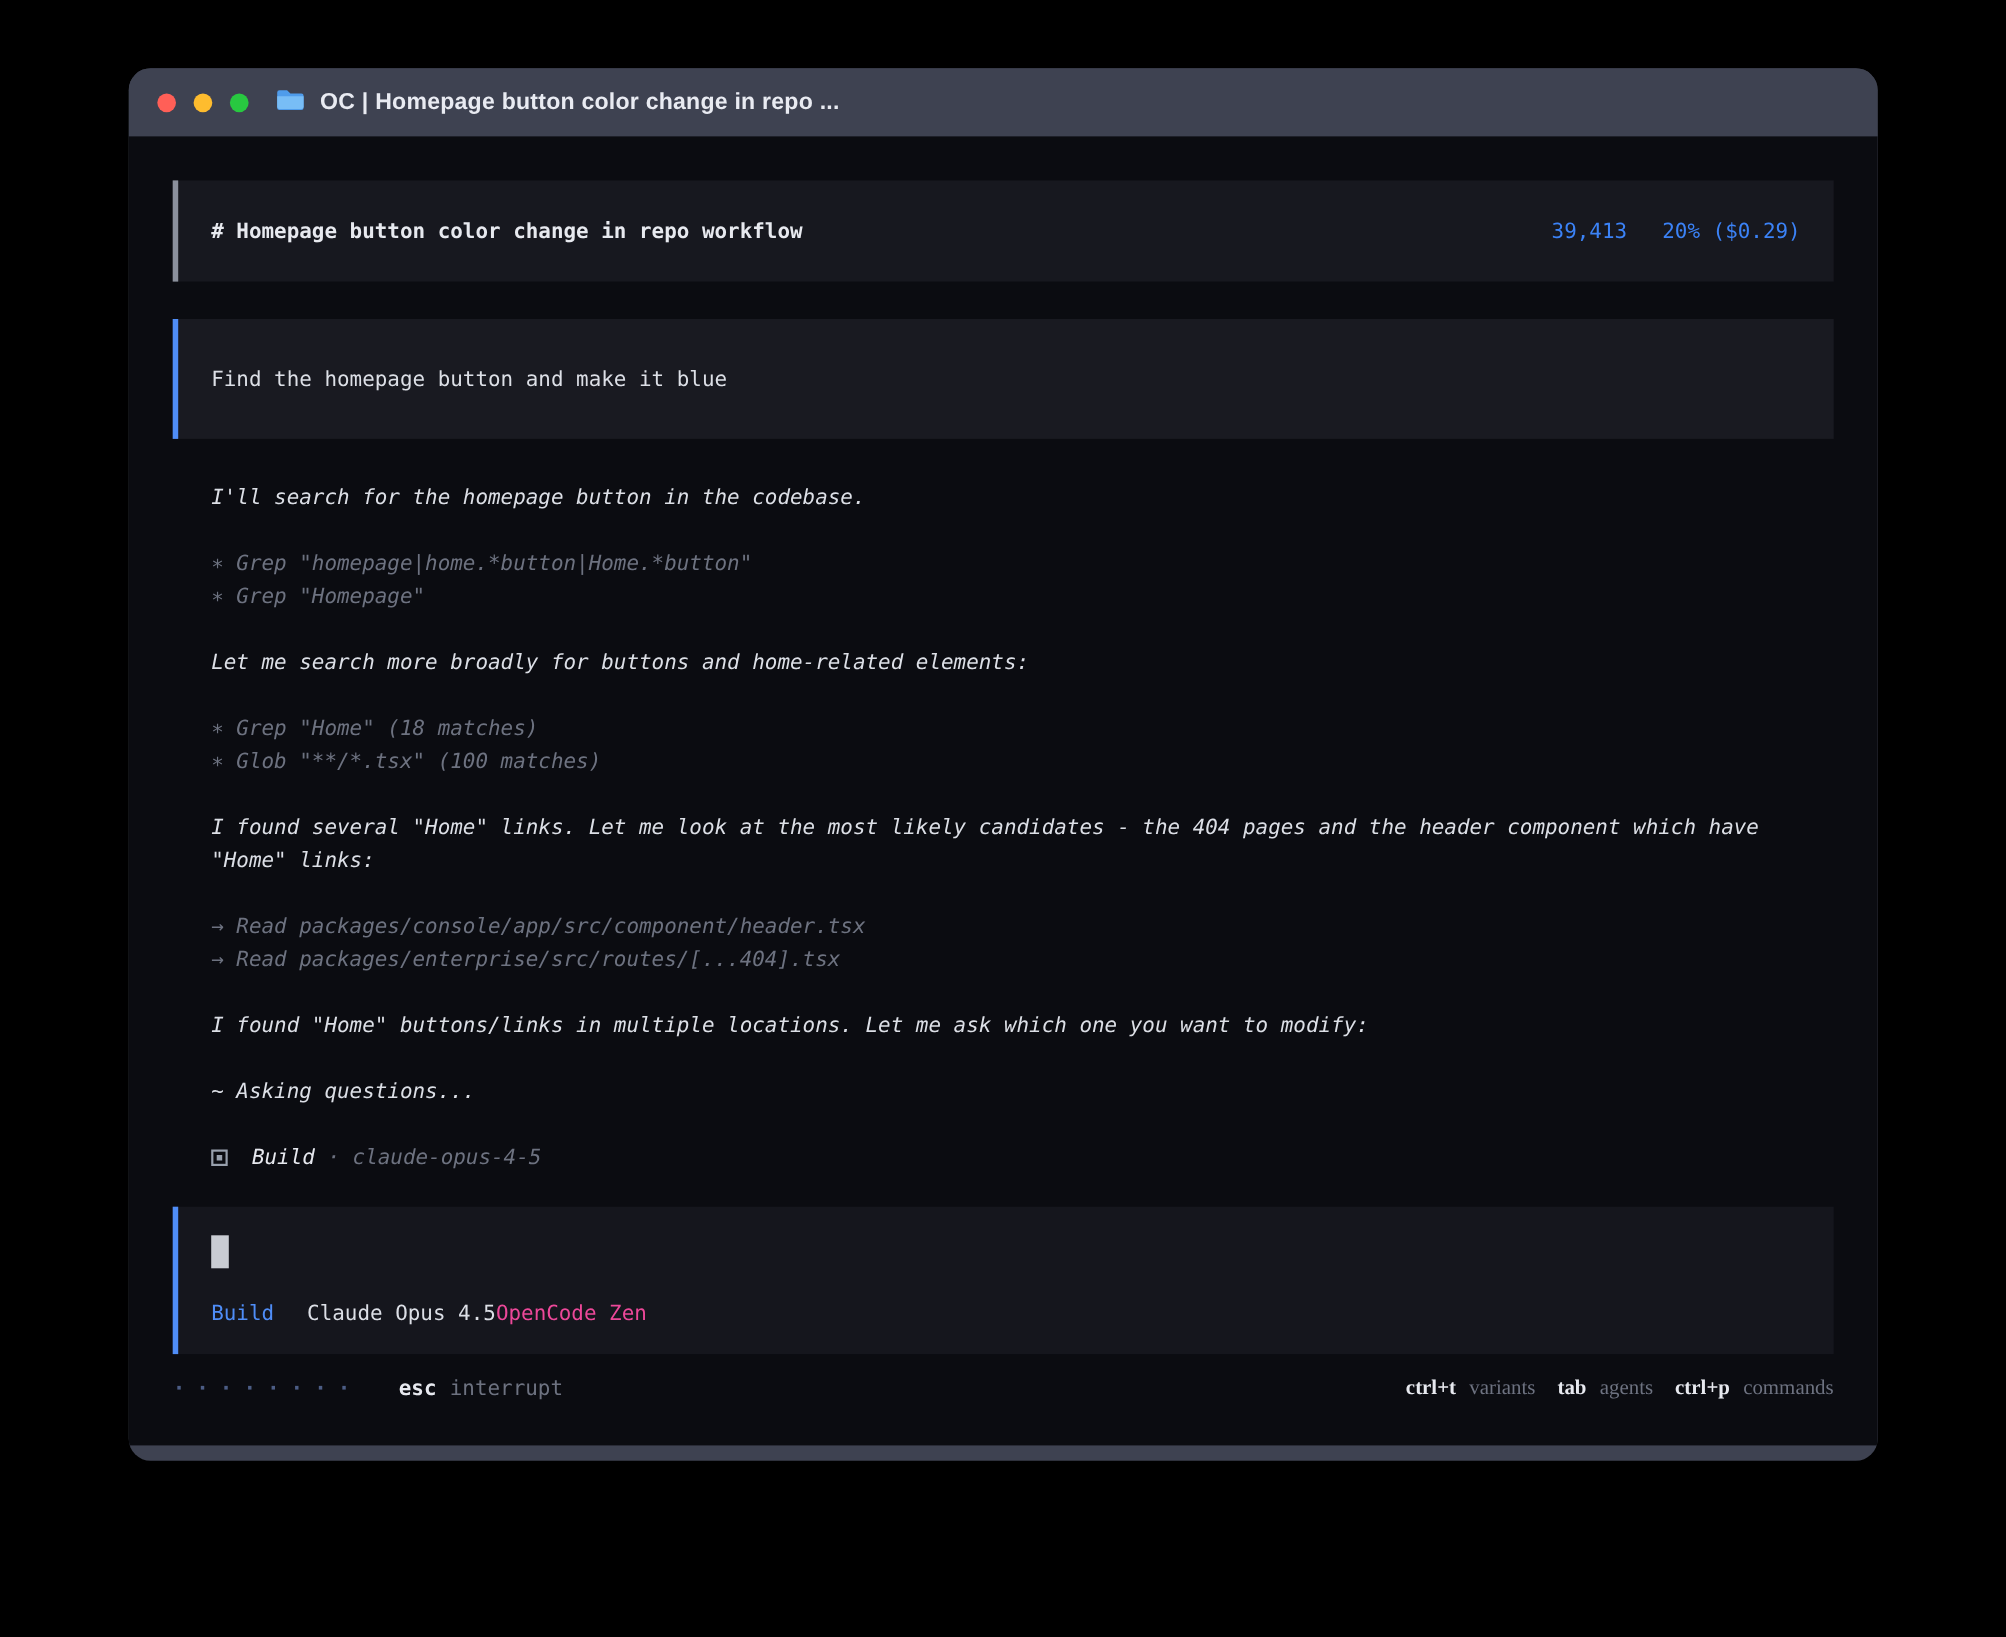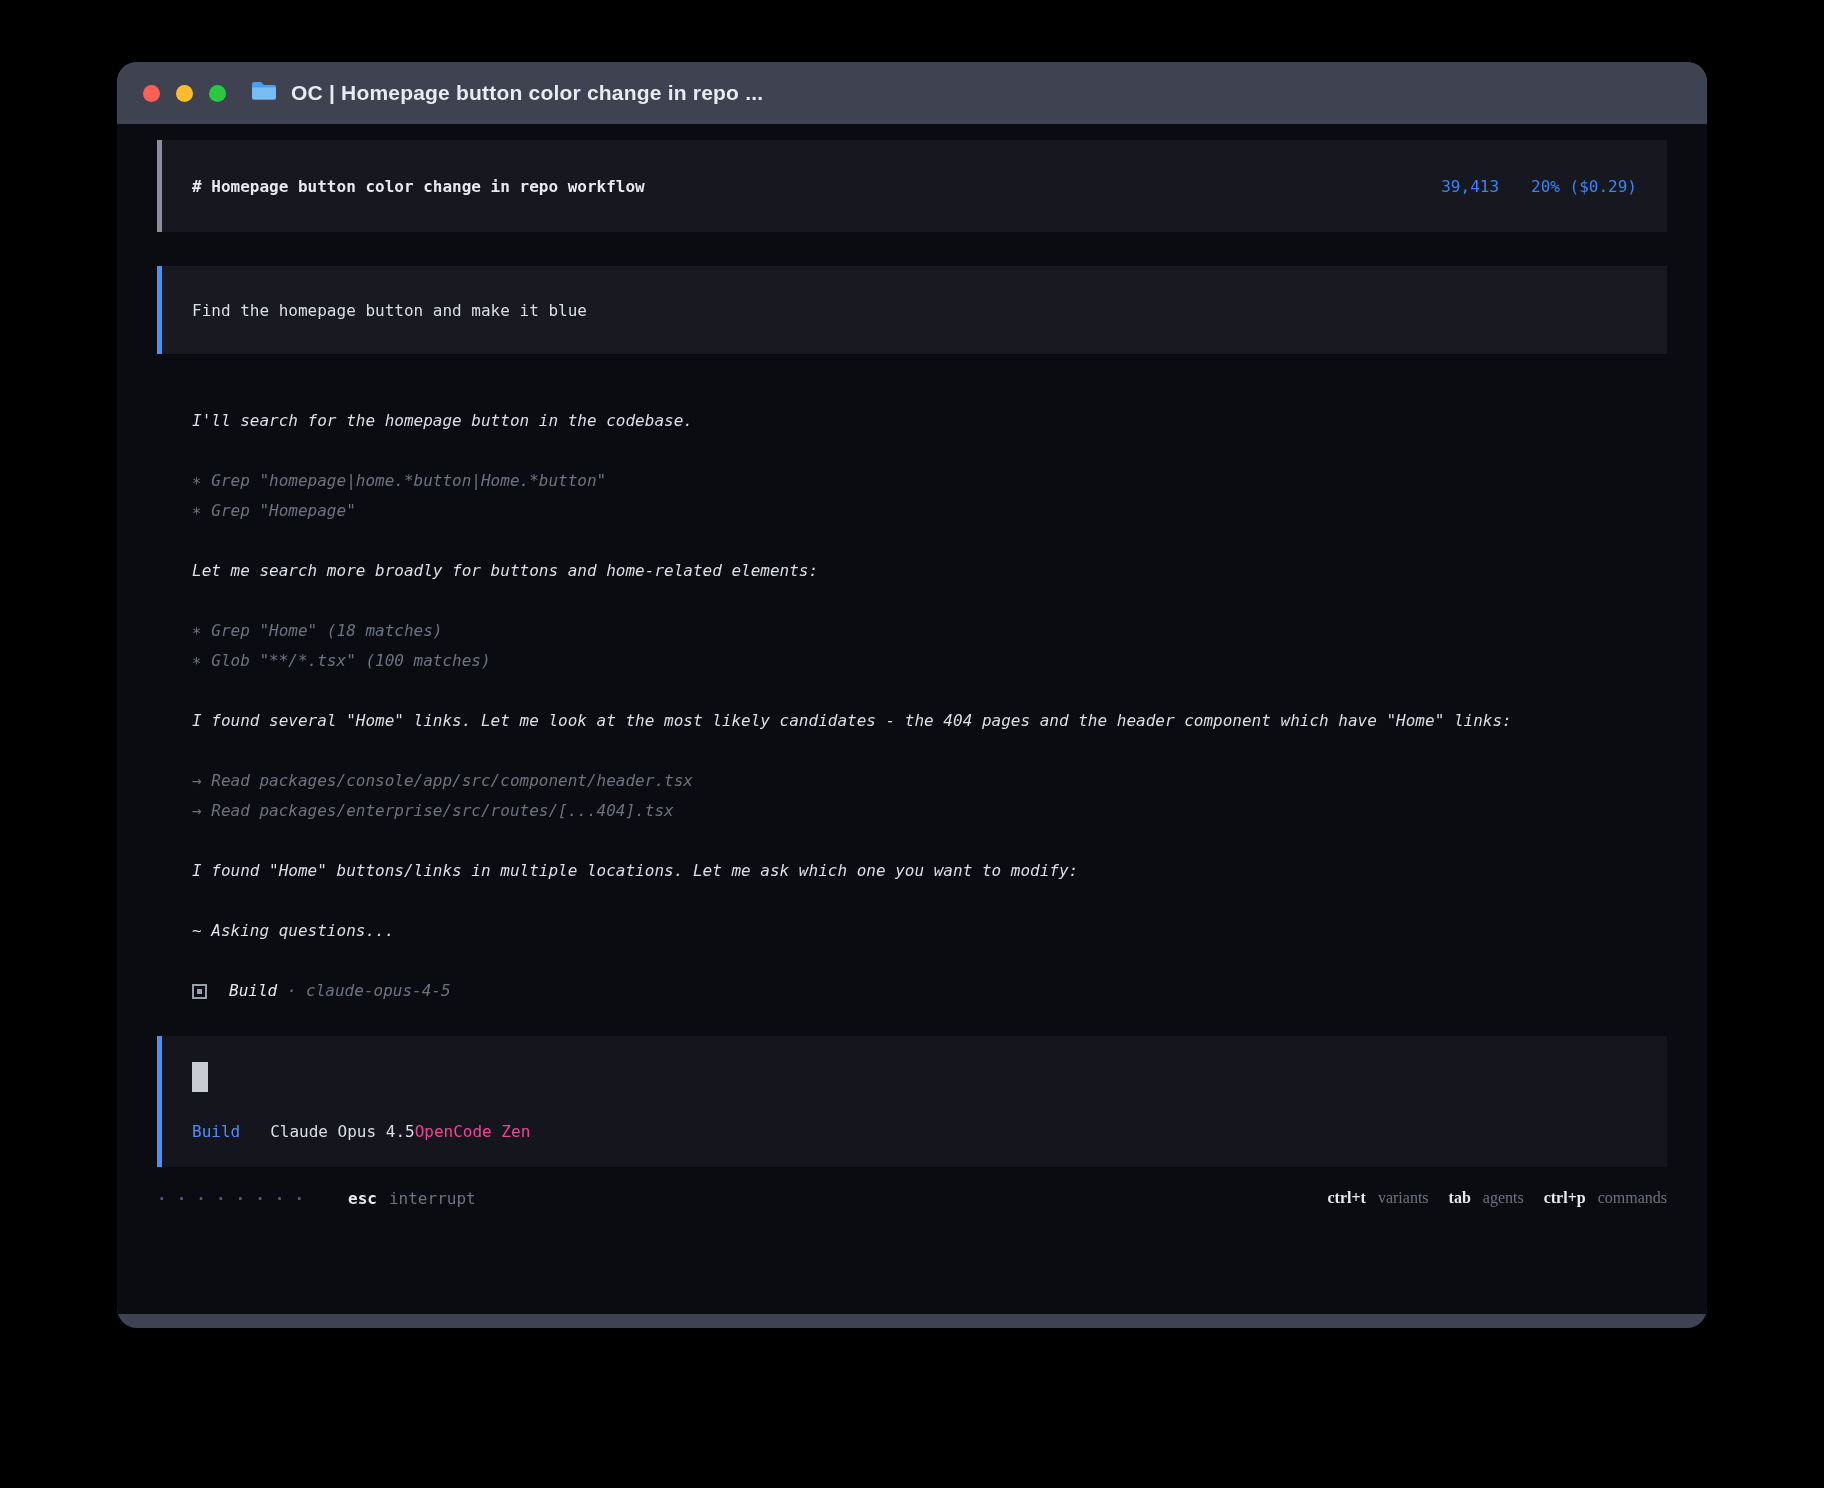--- a/index.html
+++ b/index.html
@@ -21,36 +21,36 @@
   .light { width:17px; height:17px; border-radius:50%; }
   .light.red    { background:#ff5f57; }
   .light.yellow { background:#febc2e; }
   .light.green  { background:#28c840; }
   .title-group { display:flex; align-items:center; gap:13px; margin-left:24px; }
   .win-title { font-weight:bold; font-size:21px; color:#e9ebf2; letter-spacing:0.2px; }
 
   
   .terminal {
     position:absolute; top:62px; left:0; right:0; bottom:14px;
-    background:#0b0c11; padding:16px 40px 0;
+    background:#0b0c11; padding:40px 40px 0;
     font-family:"DejaVu Sans Mono", monospace;
-    font-size:16px; color:#d9dce3;
+    font-size:19px; color:#d9dce3;
   }
 
   .block { border-left:5px solid #4f8df7; padding:0 30px; display:flex; align-items:center; }
 
   .header-block {
     height:92px; background:#17181f; border-left-color:#8b909c;
     justify-content:space-between; margin-bottom:34px;
   }
   .header-title { font-weight:bold; color:#e7e9ef; }
   .header-stats { color:#3b82f6; display:flex; gap:32px; }
 
   .user-block {
-    height:88px; background:#191a21; margin-bottom:52px; color:#dcdfe6;
+    height:109px; background:#191a21; margin-bottom:38px; color:#dcdfe6;
   }
 
   
   .conversation { padding-left:35px;font-style:italic; }
   .line { line-height:30px; white-space:pre-wrap; max-width:1420px; color:#dcdfe6; }
   .line.dim { color:#6d7280; }
   .gap { height:30px; }
 
   .agent-line { display:flex; align-items:center; }
   .agent-icon { width:15px; height:15px; border:2px solid #98a0ad; display:inline-block; position:relative; margin-right:22px; }

